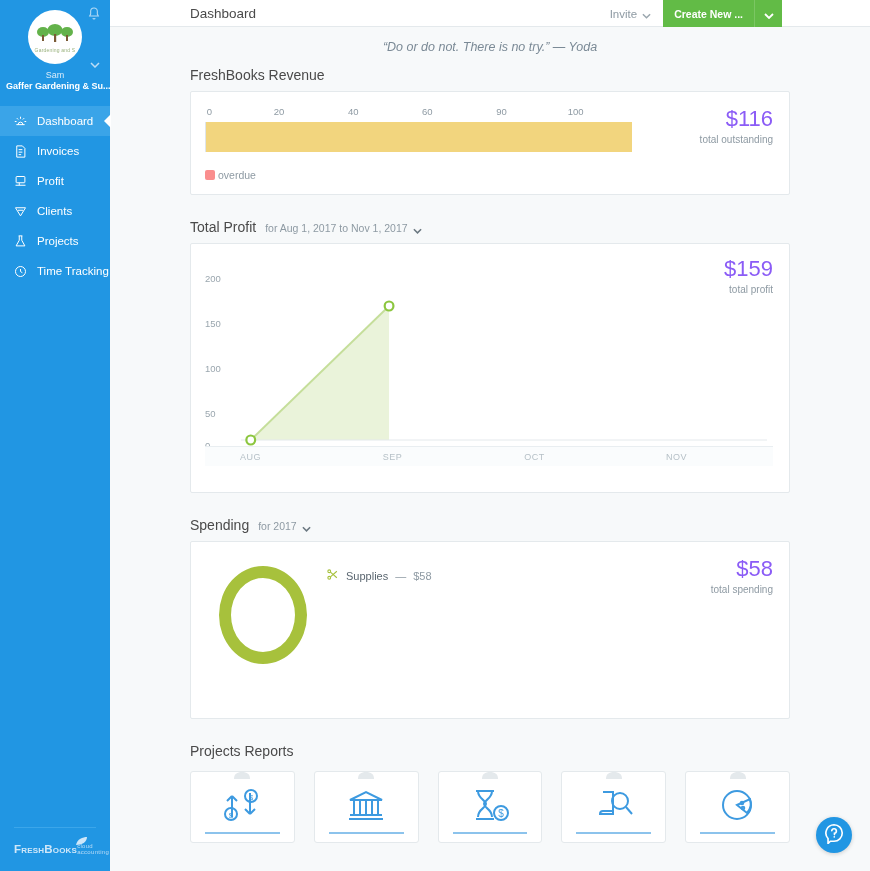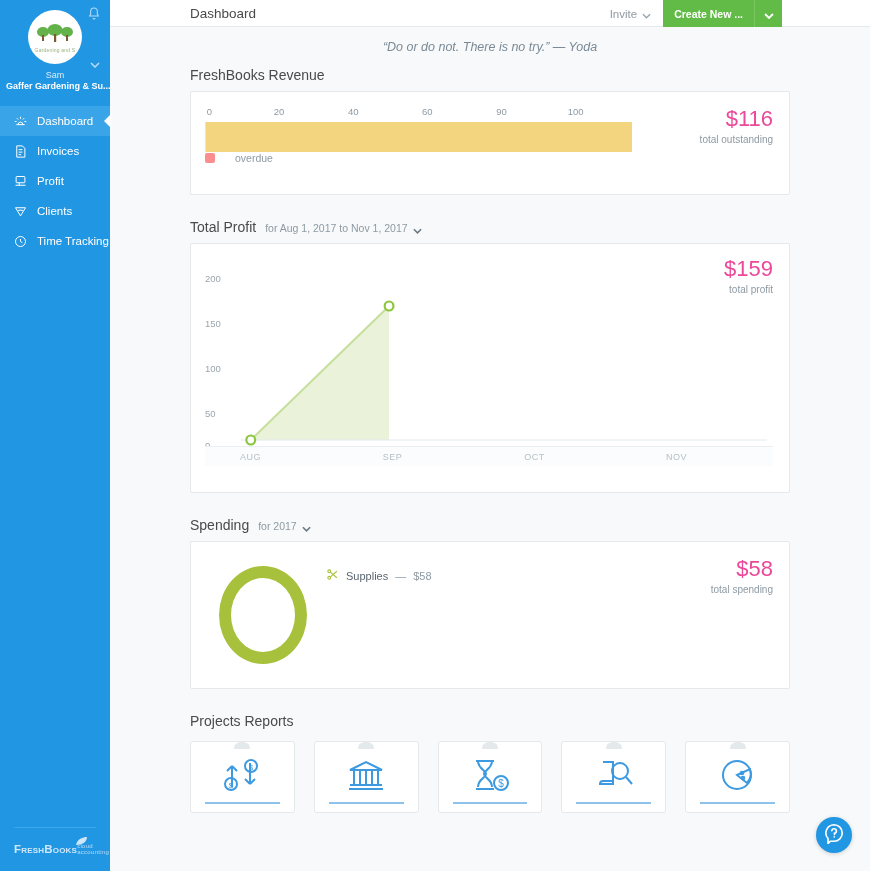--- a/index.html
+++ b/index.html
@@ -122,53 +122,53 @@
   }
   .sec-title { font-size: 14px; color: #4a4a4a; }
   .sec-sub {
     font-size: 10.5px; color: #8e9aa3; display: flex; align-items: center; gap: 5px;
     cursor: pointer;
   }
   .card {
     background: #fff; border: 1px solid #e4e9ec; border-radius: 2px;
     position: relative;
   }
-  .big-num { font-size: 22px; color: #ec4899; font-weight: normal; line-height: 1; text-align: right; }
+  .big-num { font-size: 22px; color: #8b5cf6; font-weight: normal; line-height: 1; text-align: right; }
   .big-lbl { font-size: 10px; color: #8e9aa3; text-align: right; margin-top: 4px; }
 
   
   .rev-card { height: 104px; padding: 14px 16px 0 14px; }
   .rev-flex { display: flex; }
   .rev-chart { flex: 1; padding-right: 12px; }
   .rev-axis { position: relative; height: 13px; }
   .rev-tick {
     position: absolute; font-size: 9.5px; color: #8e9aa3; top: 0;
     transform: translateX(-50%);
   }
   .rev-bar-wrap { position: relative; height: 30px; margin-top: 3px;
     border-left: 1px solid #dfe5e9; }
   .rev-bar { height: 30px; background: #f2d57e; }
-  .rev-legend { display: flex; align-items: center; gap: 20px; }
+  .rev-legend { display: flex; align-items: center; gap: 3px; margin-top: 17px; }
   .sw { width: 10px; height: 10px; border-radius: 2px; background: #fa8e8e; }
   .rev-legend-lbl { font-size: 10.5px; color: #8e9aa3; }
   .rev-right { width: 120px; padding-top: 2px; }
 
   
   .profit-card { height: 250px; padding: 12px 16px 0 14px; }
   .profit-right { position: absolute; right: 16px; top: 14px; width: 130px; }
   .profit-plot { position: relative; height: 200px; margin-top: 10px; }
   .yl { position: absolute; left: 0; font-size: 9.5px; color: #9aa6ae; transform: translateY(-50%); }
   .plot-area { position: absolute; left: 36px; right: 6px; top: 0; bottom: 20px; }
   .xband { position: absolute; left: 0; right: 0; bottom: 0; height: 20px;
     background: #fafcfd; border-top: 1px solid #e9eef1; }
   .xl { position: absolute; font-size: 9px; color: #b6c0c7; bottom: 4px;
     transform: translateX(-50%); letter-spacing: .4px; }
 
   
-  .spend-card { height: 148px; padding: 14px 20px 0 14px; position: relative; }
+  .spend-card { height: 178px; padding: 14px 20px 0 14px; position: relative; }
   .donut {
     position: absolute; left: 28px; top: 24px;
     width: 88px; height: 98px;
     border: 12px solid #a7c13c; border-radius: 50%;
   }
   .spend-legend {
     position: absolute; left: 135px; top: 26px;
     display: flex; align-items: center; gap: 7px;
     font-size: 11px; color: #5a6670;
   }
@@ -270,20 +270,28 @@
         <span>Profit</span>
       </div>
       <div class="nav-item">
         <span class="nav-ico">
           <svg width="15" height="15" viewBox="0 0 24 24" fill="none" stroke="#ffffff" stroke-width="1.6">
             <path d="M4 6h16l-8 13z"></path>
               <path d="M8 10h8"></path>
           </svg>
         </span>
         <span>Clients</span>
+      </div>
+      <div class="nav-item">
+        <span class="nav-ico">
+          <svg width="15" height="15" viewBox="0 0 24 24" fill="none" stroke="#ffffff" stroke-width="1.6">
+            <path d="M9 3h6M10 3v7l-5 9h14l-5-9V3"></path>
+          </svg>
+        </span>
+        <span>Projects</span>
       </div>
       <div class="nav-item">
         <span class="nav-ico">
           <svg width="15" height="15" viewBox="0 0 24 24" fill="none" stroke="#ffffff" stroke-width="1.6">
             <circle cx="12" cy="12" r="8"></circle>
               <path d="M12 8v4l3 2"></path>
           </svg>
         </span>
         <span>Time Tracking</span>
       </div>

